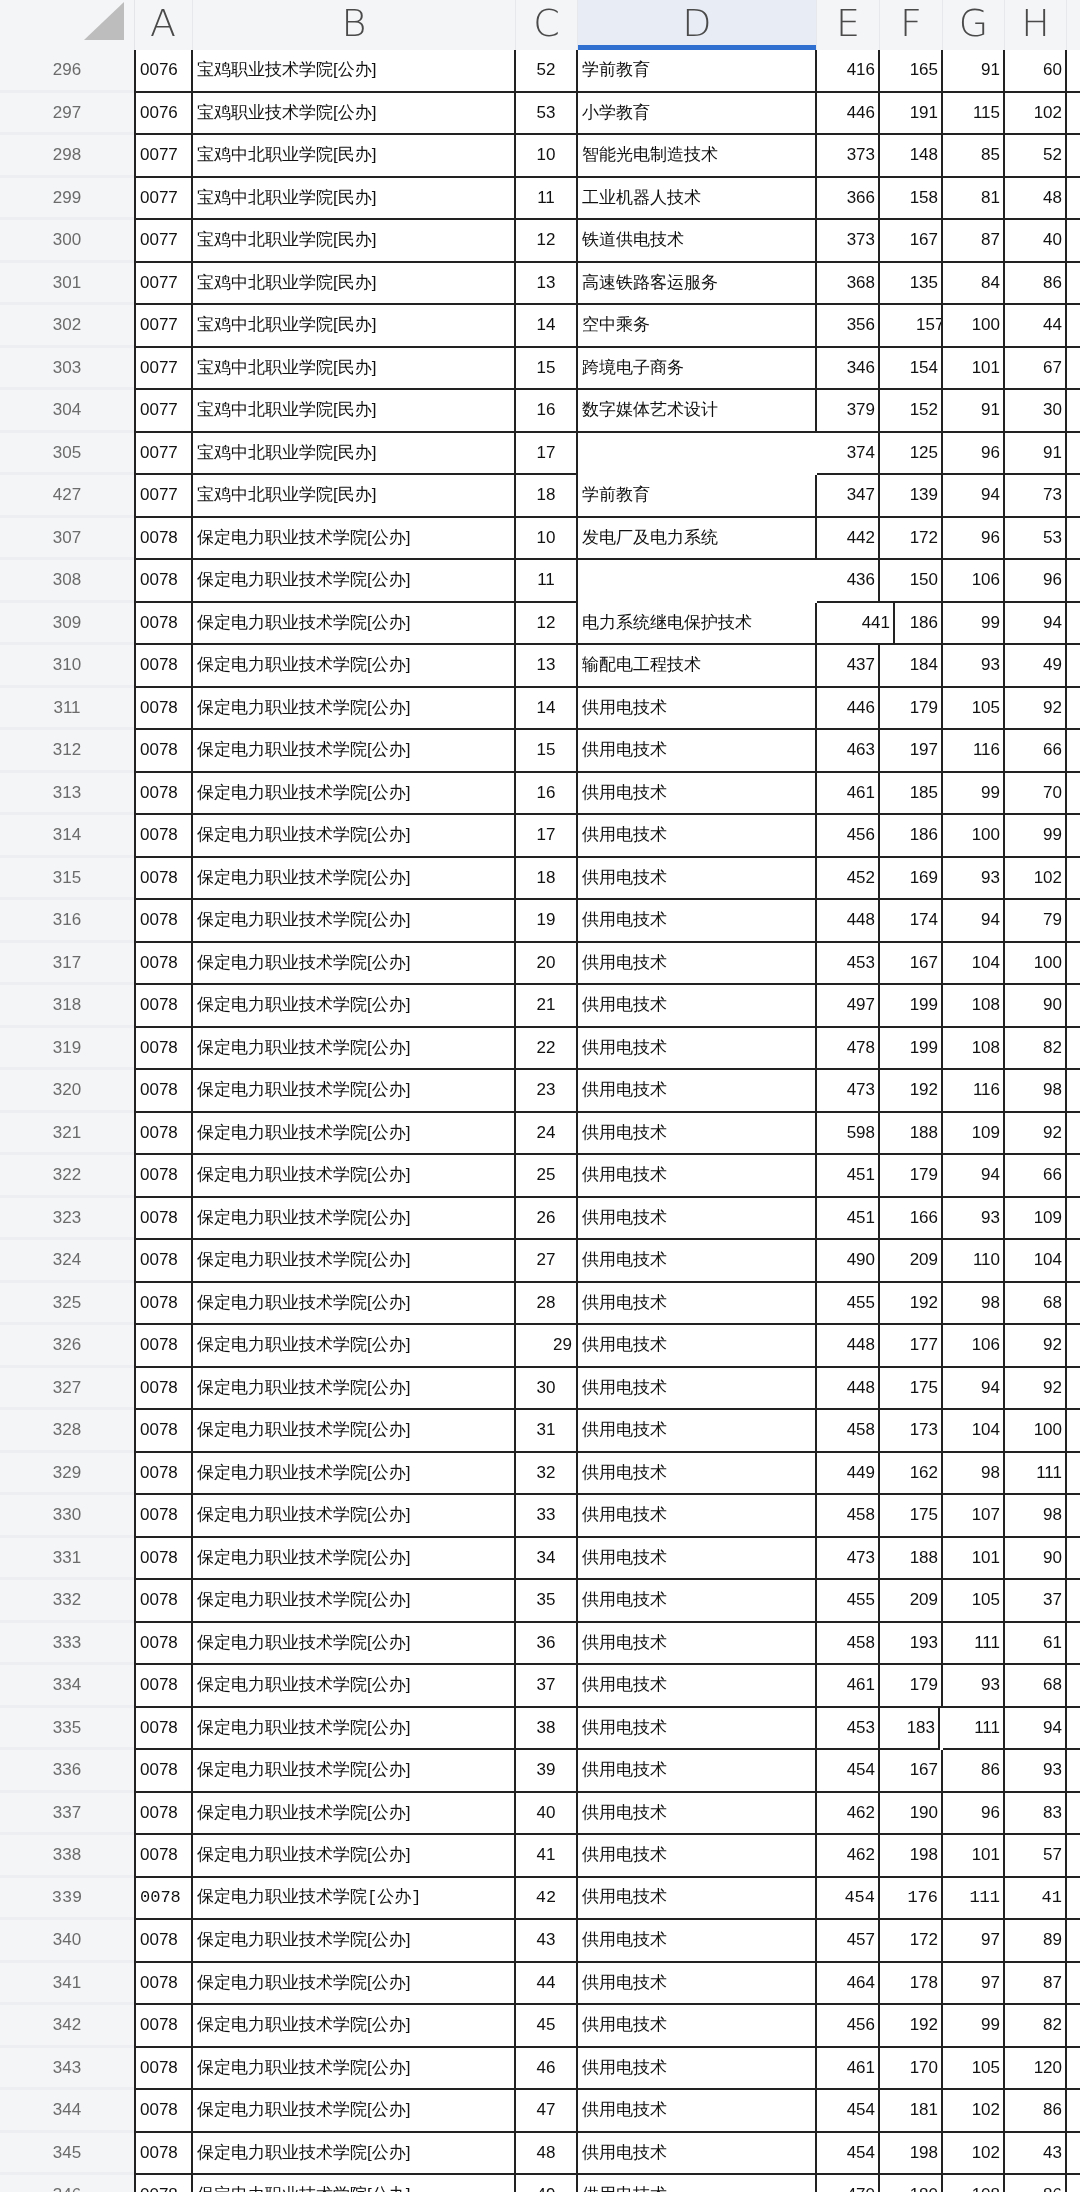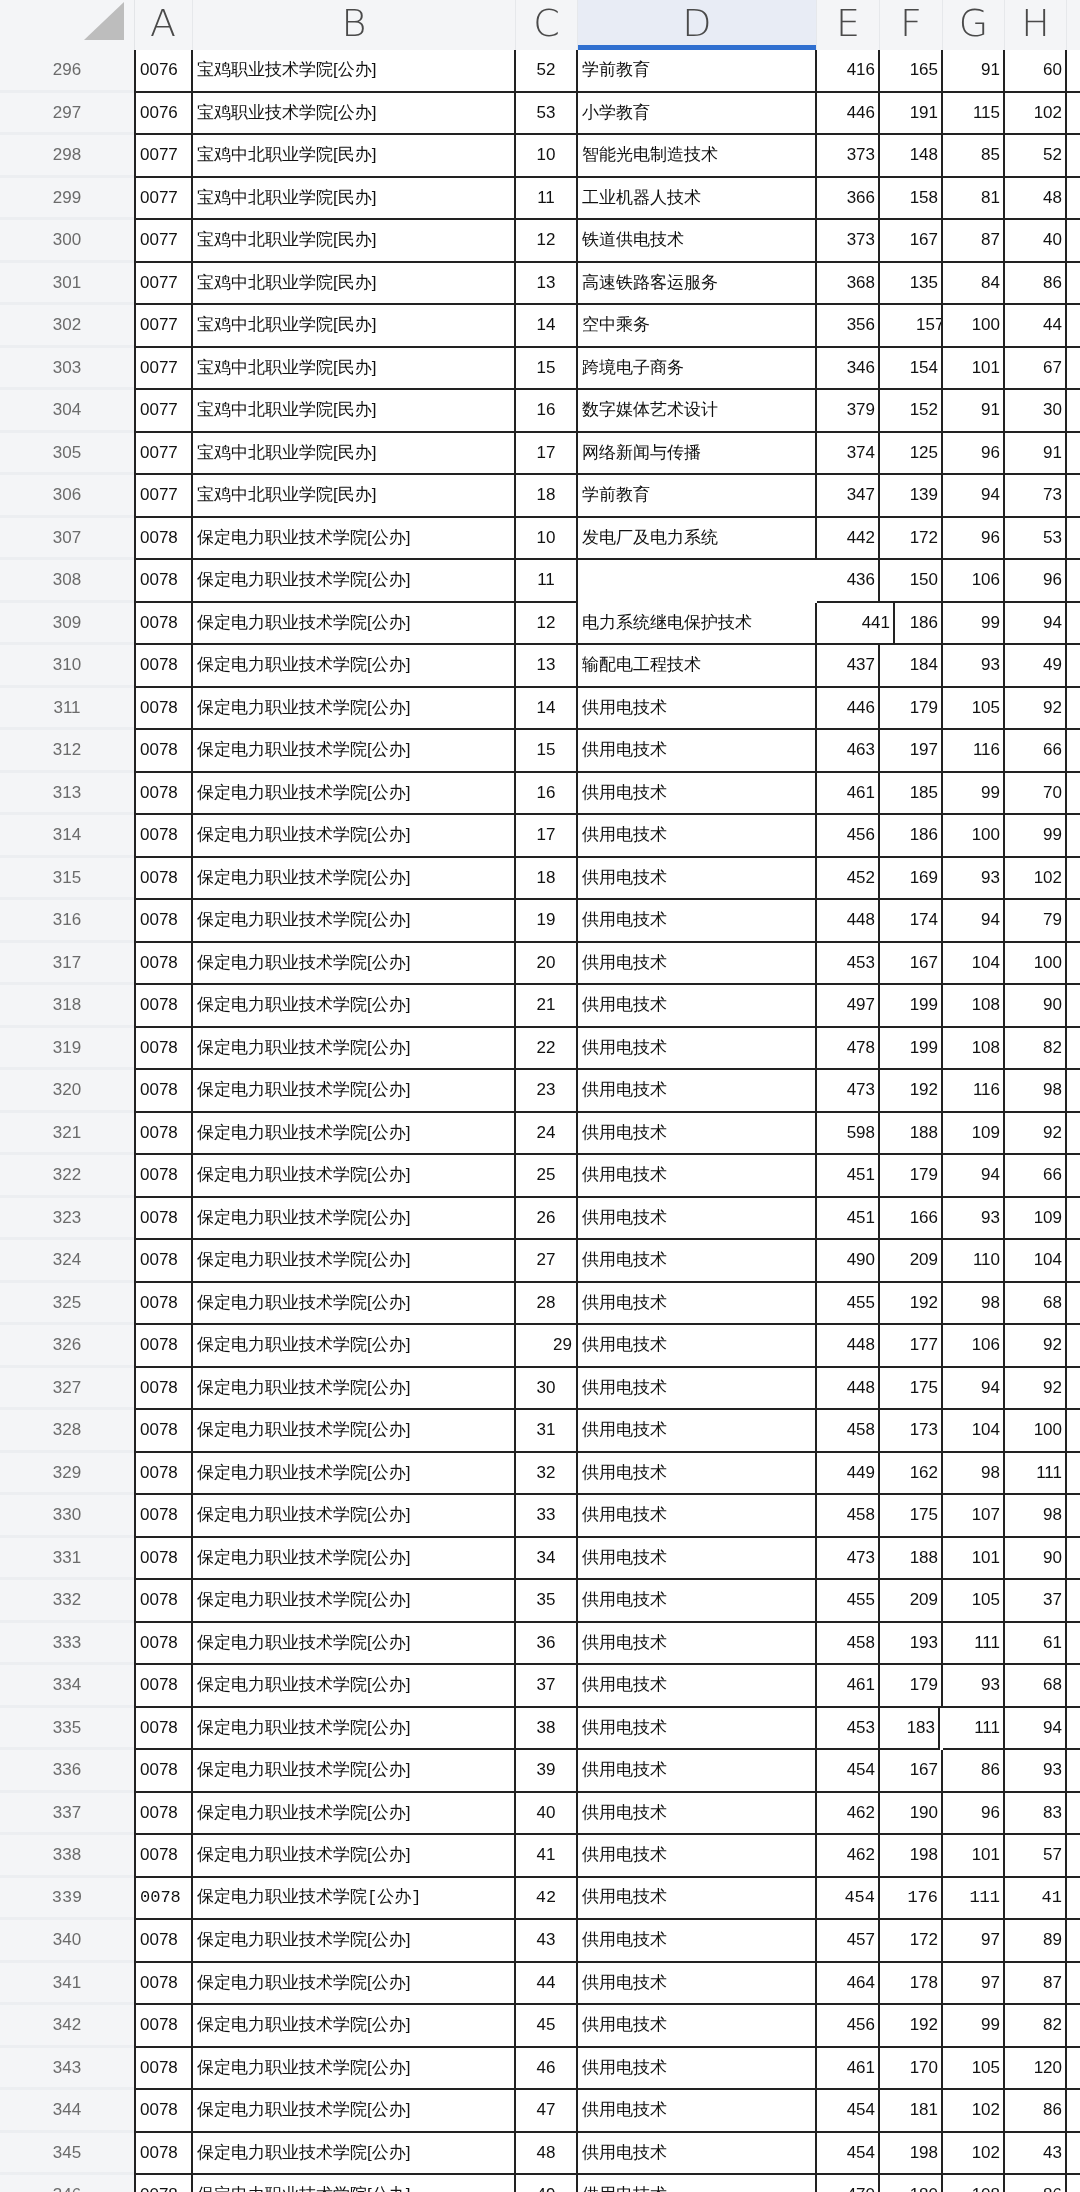--- a/index.html
+++ b/index.html
@@ -176,29 +176,28 @@
         <div class="cell num" style="left: 880px; width: 63px;">152</div>
         <div class="cell num" style="left: 943px; width: 62px;">91</div>
         <div class="cell num" style="left: 1005px; width: 62px;">30</div>
         <div class="sliver"></div>
       </div>
       <div class="row" style="top: 382.5px;">
         <div class="rh">305</div>
         <div class="cell first" style="left: 134px; width: 59px;">0077</div>
         <div class="cell" style="left: 193px; width: 323px;">宝鸡中北职业学院[民办]</div>
         <div class="cell center" style="left: 516px; width: 62px;">17</div>
-        <div class="cell" style="left: 578px; width: 239px;">网络新闻与传播</div>
         <div class="cell num" style="left: 817px; width: 63px;">374</div>
         <div class="cell num" style="left: 880px; width: 63px;">125</div>
         <div class="cell num" style="left: 943px; width: 62px;">96</div>
         <div class="cell num" style="left: 1005px; width: 62px;">91</div>
         <div class="sliver"></div>
       </div>
       <div class="row" style="top: 425px;">
-        <div class="rh">306</div>
+        <div class="rh">427</div>
         <div class="cell first" style="left: 134px; width: 59px;">0077</div>
         <div class="cell" style="left: 193px; width: 323px;">宝鸡中北职业学院[民办]</div>
         <div class="cell center" style="left: 516px; width: 62px;">18</div>
         <div class="cell" style="left: 578px; width: 239px;">学前教育</div>
         <div class="cell num" style="left: 817px; width: 63px;">347</div>
         <div class="cell num" style="left: 880px; width: 63px;">139</div>
         <div class="cell num" style="left: 943px; width: 62px;">94</div>
         <div class="cell num" style="left: 1005px; width: 62px;">73</div>
         <div class="sliver"></div>
       </div>

